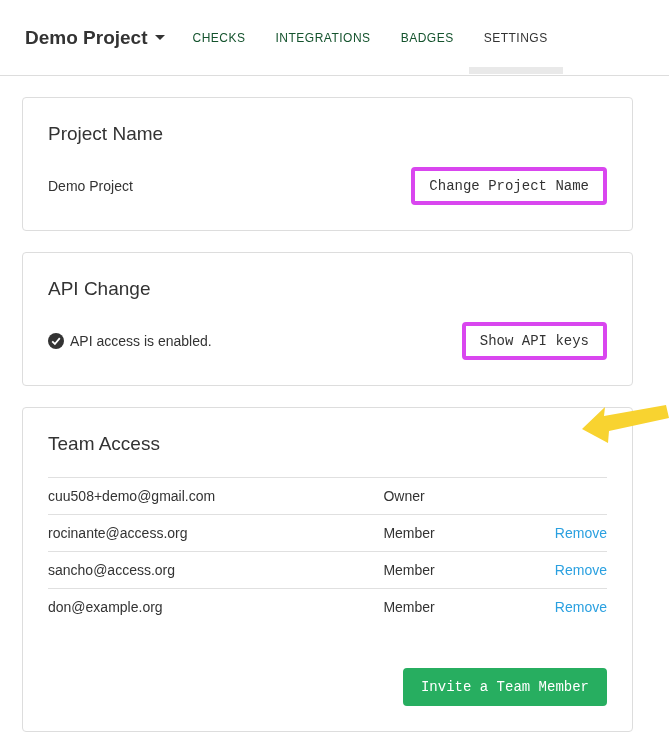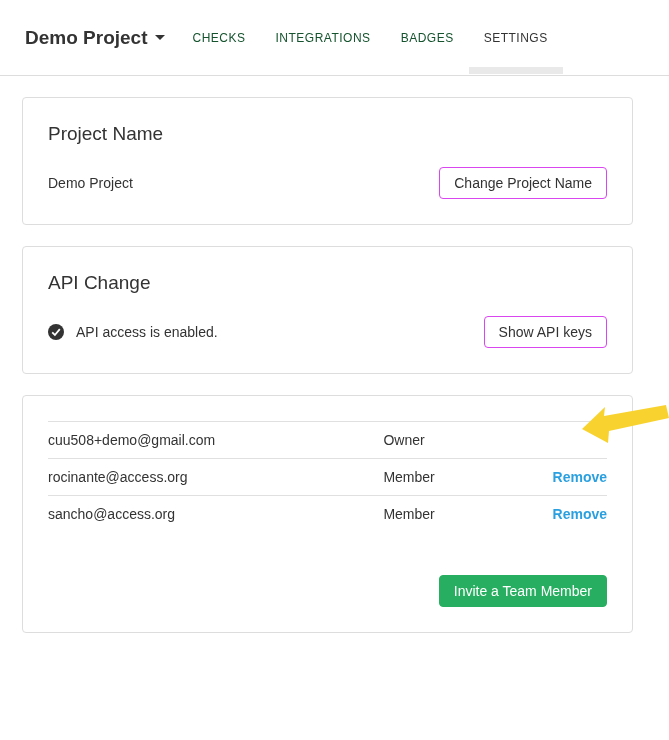--- a/index.html
+++ b/index.html
@@ -69,50 +69,50 @@
     margin-bottom: 21px;
   }
   .card-title { font-size: 19px; font-weight: normal; color: #333; margin-bottom: 22px; }
   .card-row {
     display: flex;
     align-items: center;
     justify-content: space-between;
     font-size: 14px;
   }
   .btn {
-    font-family: Liberation Sans, sans-serif;
+    font-family: Liberation Mono, monospace;
     font-size: 14px;
     color: #333;
     background: #fff;
-    border: 1px solid #d946ef;
+    border: 4px solid #d946ef;
     border-radius: 4px;
     padding: 7px 14px;
     cursor: pointer;
     white-space: nowrap;
   }
   .btn-green {
     background: var(--accent-green, #27ae60);
     border-color: var(--accent-green, #27ae60);
     color: #fff;
   }
-  .status { display: flex; align-items: center; gap: 12px; }
+  .status { display: flex; align-items: center; gap: 6px; }
   .check-icon { width: 16px; height: 16px; flex: 0 0 auto; }
 
   
   .team-table { width: 100%; border-collapse: collapse; margin-bottom: 42px; }
   .team-table td {
     border-top: 1px solid #e0e0e0;
     padding: 10px 0;
     font-size: 14px;
     height: 37px;
     vertical-align: middle;
   }
   .col-email { width: 60%; }
   .col-role  { width: 25%; }
-  .col-action{ width: 15%; text-align: right; font-weight: bold; }
+  .col-action{ width: 15%; text-align: right; }
   .remove-link {
     color: var(--link-blue, #2aa0e0);
     text-decoration: none;
     cursor: pointer;
   }
   .invite-row { text-align: right; }
 
   
   .annotation-arrow {
     position: absolute;
@@ -168,20 +168,21 @@
           <circle cx="8" cy="8" r="8" fill="#333"></circle>
           <path d="M4.2 8.4 L6.9 11 L11.8 5.2" stroke="#fff" stroke-width="1.8" fill="none"></path>
         </svg>
         <span>API access is enabled.</span>
       </span>
       <button class="btn">Show API keys</button>
     </div>
   </div>
 
   <div class="card">
+    <div class="card-title">Team Access</div>
 
     <table class="team-table">
       <tbody>
   <tr>
     <td class="col-email">cuu508+demo@gmail.com</td>
     <td class="col-role">Owner</td>
     <td class="col-action">
       
     </td>
   </tr>
@@ -195,20 +196,27 @@
   </tr>
 
   <tr>
     <td class="col-email">sancho@access.org</td>
     <td class="col-role">Member</td>
     <td class="col-action">
       <a class="remove-link" href="#">Remove</a>
     </td>
   </tr>
 
+  <tr>
+    <td class="col-email">don@example.org</td>
+    <td class="col-role">Member</td>
+    <td class="col-action">
+      <a class="remove-link" href="#">Remove</a>
+    </td>
+  </tr>
 </tbody>
     </table>
 
     <div class="invite-row">
       <button class="btn btn-green">Invite a Team Member</button>
     </div>
   </div>
 
 </div>
 

